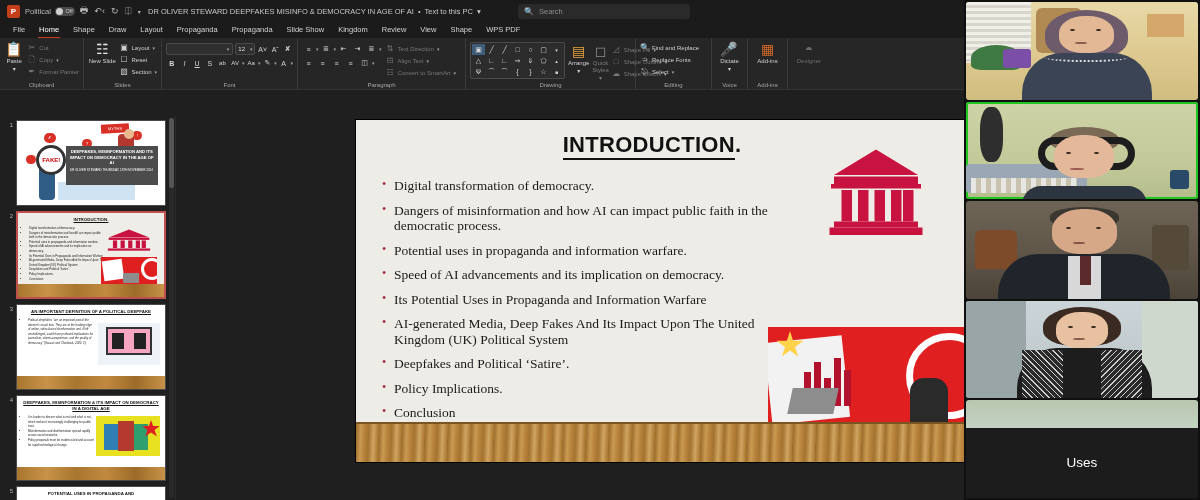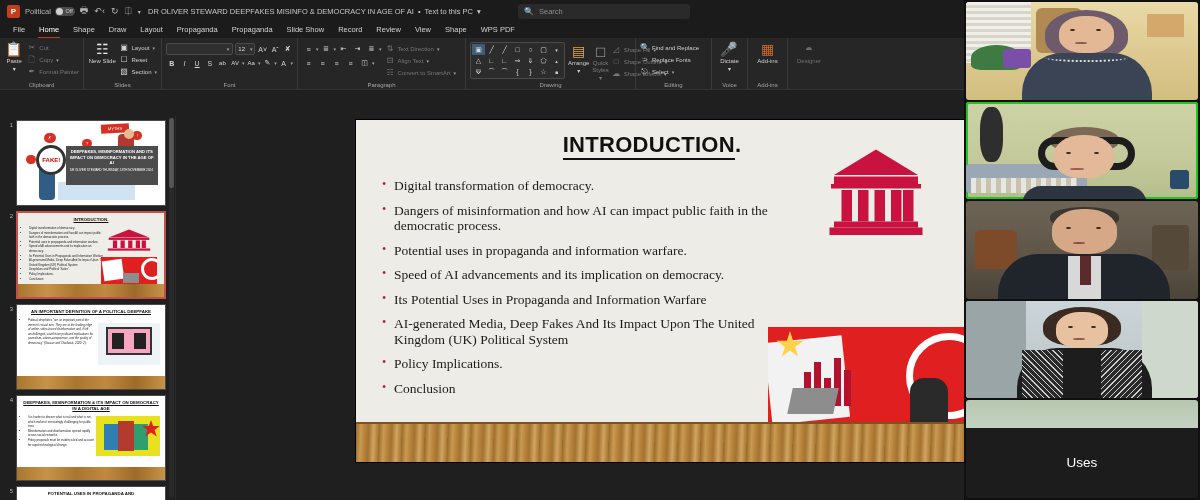--- a/index.html
+++ b/index.html
@@ -193,21 +193,21 @@
 
     <div class="tabs">
       <div class="tab">File</div>
       <div class="tab active">Home</div>
       <div class="tab">Shape</div>
       <div class="tab">Draw</div>
       <div class="tab">Layout</div>
       <div class="tab">Propaganda</div>
       <div class="tab">Propaganda</div>
       <div class="tab">Slide Show</div>
-      <div class="tab">Record</div>
+      <div class="tab">Kingdom</div>
       <div class="tab">Review</div>
       <div class="tab">View</div>
       <div class="tab">Shape</div>
       <div class="tab">WPS PDF</div>
     </div>
 
     <div class="ribbon">
 
       <div class="group" style="width:84px;">
         <div class="grow">
@@ -580,20 +580,21 @@
             <span>INTRODUCTION</span><em>.</em>
           </div>
 
           <ul class="sl-bullets">
             <li>Digital transformation of democracy.</li>
             <li>Dangers of misinformation and how AI can impact public faith in the democratic process.</li>
             <li>Potential uses in propaganda and information warfare.</li>
             <li>Speed of AI advancements and its implication on democracy.</li>
             <li>Its Potential Uses in Propaganda and Information Warfare</li>
             <li>AI-generated Media, Deep Fakes And Its Impact Upon The United Kingdom (UK) Political System</li>
+            <li>Deepfakes and Political ‘Satire’.</li>
             <li>Policy Implications.</li>
             <li>Conclusion</li>
           </ul>
 
           <div class="bank">
             <svg viewBox="0 0 64 60" width="96" height="90">
               <circle cx="32" cy="9" r="3.4" fill="#c8123f"></circle>
               <polygon points="32,1 60,18 4,18" fill="#c8123f"></polygon>
               <rect x="4" y="19" width="56" height="5" fill="#c8123f"></rect>
               <rect x="2" y="24" width="60" height="3" fill="#c8123f"></rect>

